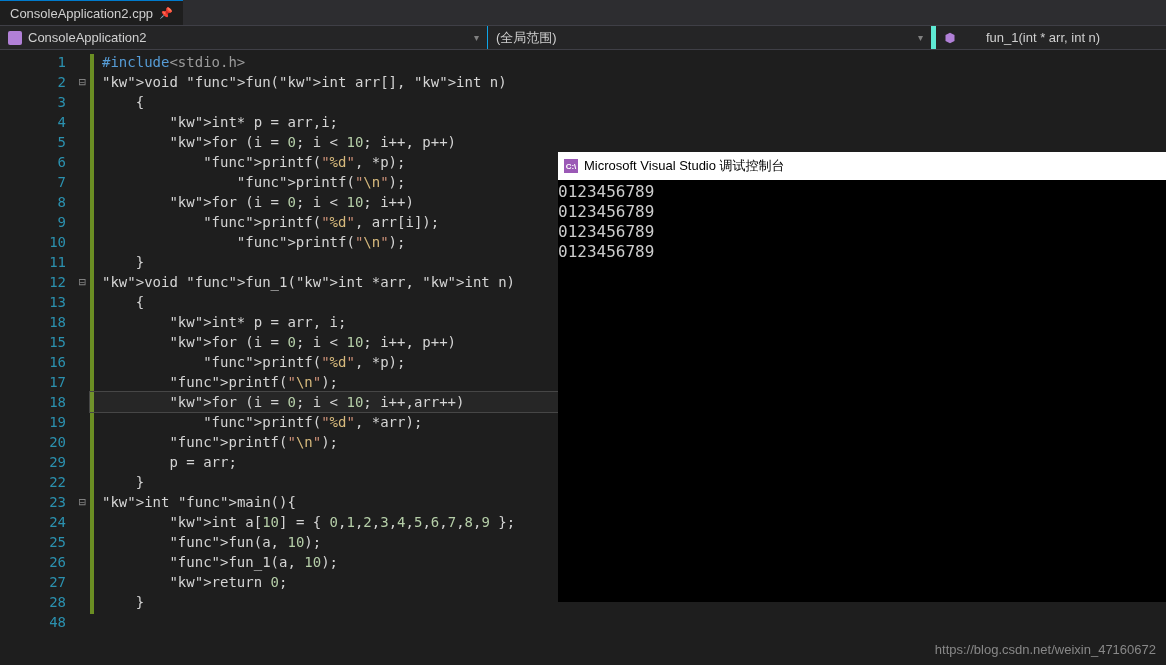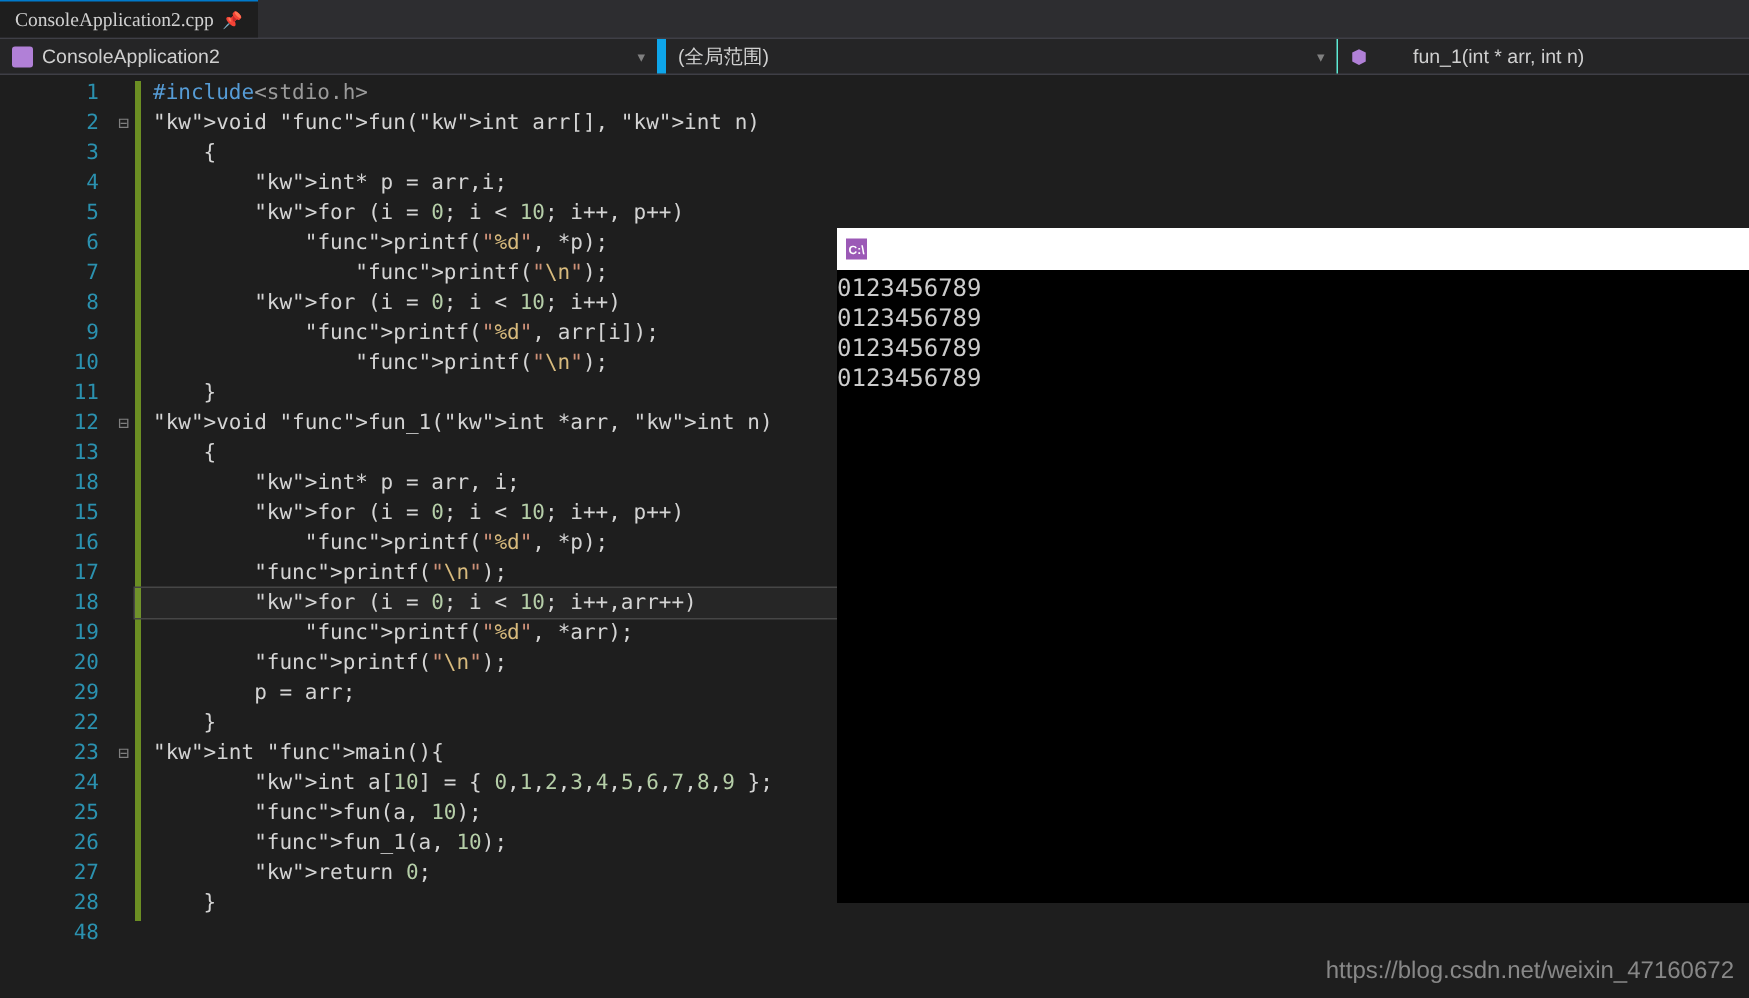--- a/index.html
+++ b/index.html
@@ -17,21 +17,21 @@
   height: 26px;
   background: #2d2d30;
   display: flex;
   align-items: center;
   border-bottom: 1px solid #3f3f46;
 }
 .tab {
   padding: 4px 10px;
   background: #1e1e1e;
   color: #d0d0d0;
-  font-family: Liberation Serif, serif;
+  font-family: Liberation Sans, sans-serif;
   font-size: 13px;
   display: flex;
   align-items: center;
   gap: 6px;
   height: 100%;
   border-top: 1px solid #007acc;
 }
 .tab .pin {
   color: #808080;
   font-size: 11px;
@@ -43,22 +43,22 @@
   border-bottom: 1px solid #3f3f46;
 }
 .nav-left, .nav-mid, .nav-right {
   display: flex;
   align-items: center;
   padding: 0 8px;
   font-family: "Segoe UI", sans-serif;
   font-size: 13px;
   color: #d0d0d0;
 }
-.nav-left { width: 444px; border-right: 6px solid #0ea5e9; }
-.nav-mid { width: 448px; border-right: 1px solid #5eead4; }
+.nav-left { width: 488px; border-right: 1px solid #0ea5e9; }
+.nav-mid { width: 448px; border-right: 5px solid #5eead4; }
 .nav-right { flex: 1; gap: 24px; }
 .nav-icon {
   width: 14px;
   height: 14px;
   margin-right: 6px;
   background: #b180d7;
   border-radius: 2px;
 }
 .nav-caret {
   margin-left: auto;
@@ -162,21 +162,21 @@
 .console-body {
   padding: 2px 0;
   line-height: 20px;
 }
 .watermark {
   position: absolute;
   right: 10px;
   bottom: 8px;
   color: #888;
   font-family: "Segoe UI", sans-serif;
-  font-size: 16px;
+  font-size: 13px;
 }
 </style>
 </head>
 <body>
 
 <div class="tab-bar">
   <div class="tab">
     <span>ConsoleApplication2.cpp</span>
     <span class="pin">📌</span>
   </div>
@@ -266,20 +266,21 @@
         <div class="code-line">        <span class="&lt;span">"kw"</span>&gt;return <span class="num">0</span>;</div>
         <div class="code-line">    }</div>
         <div class="code-line"></div>
       </div>
   </div>
 </div>
 
 <div class="console-window">
   <div class="console-title">
     <span class="console-icon">C:\</span>
+    <span>Microsoft Visual Studio 调试控制台</span>
   </div>
   <div class="console-body" id="console-body">
       <div>0123456789</div>
       <div>0123456789</div>
       <div>0123456789</div>
       <div>0123456789</div>
       <div>&nbsp;</div>
     </div>
 </div>
 

